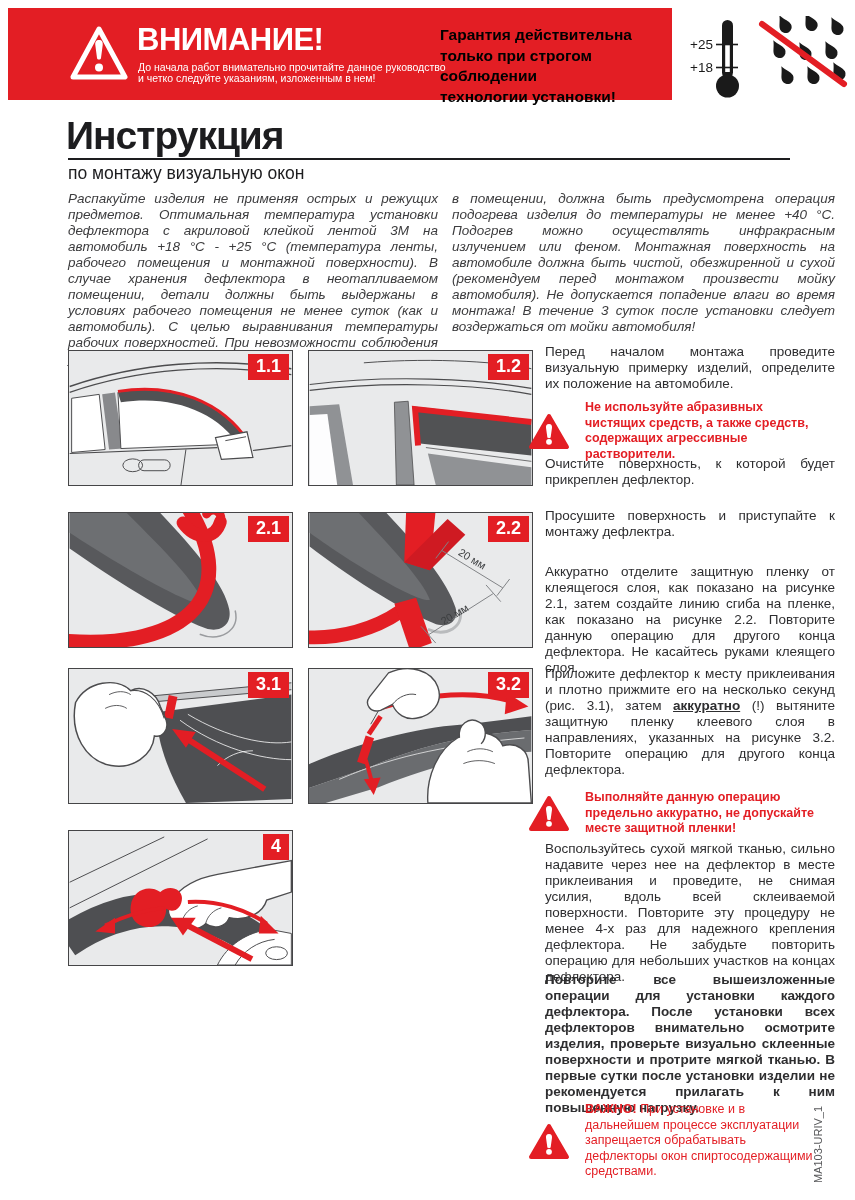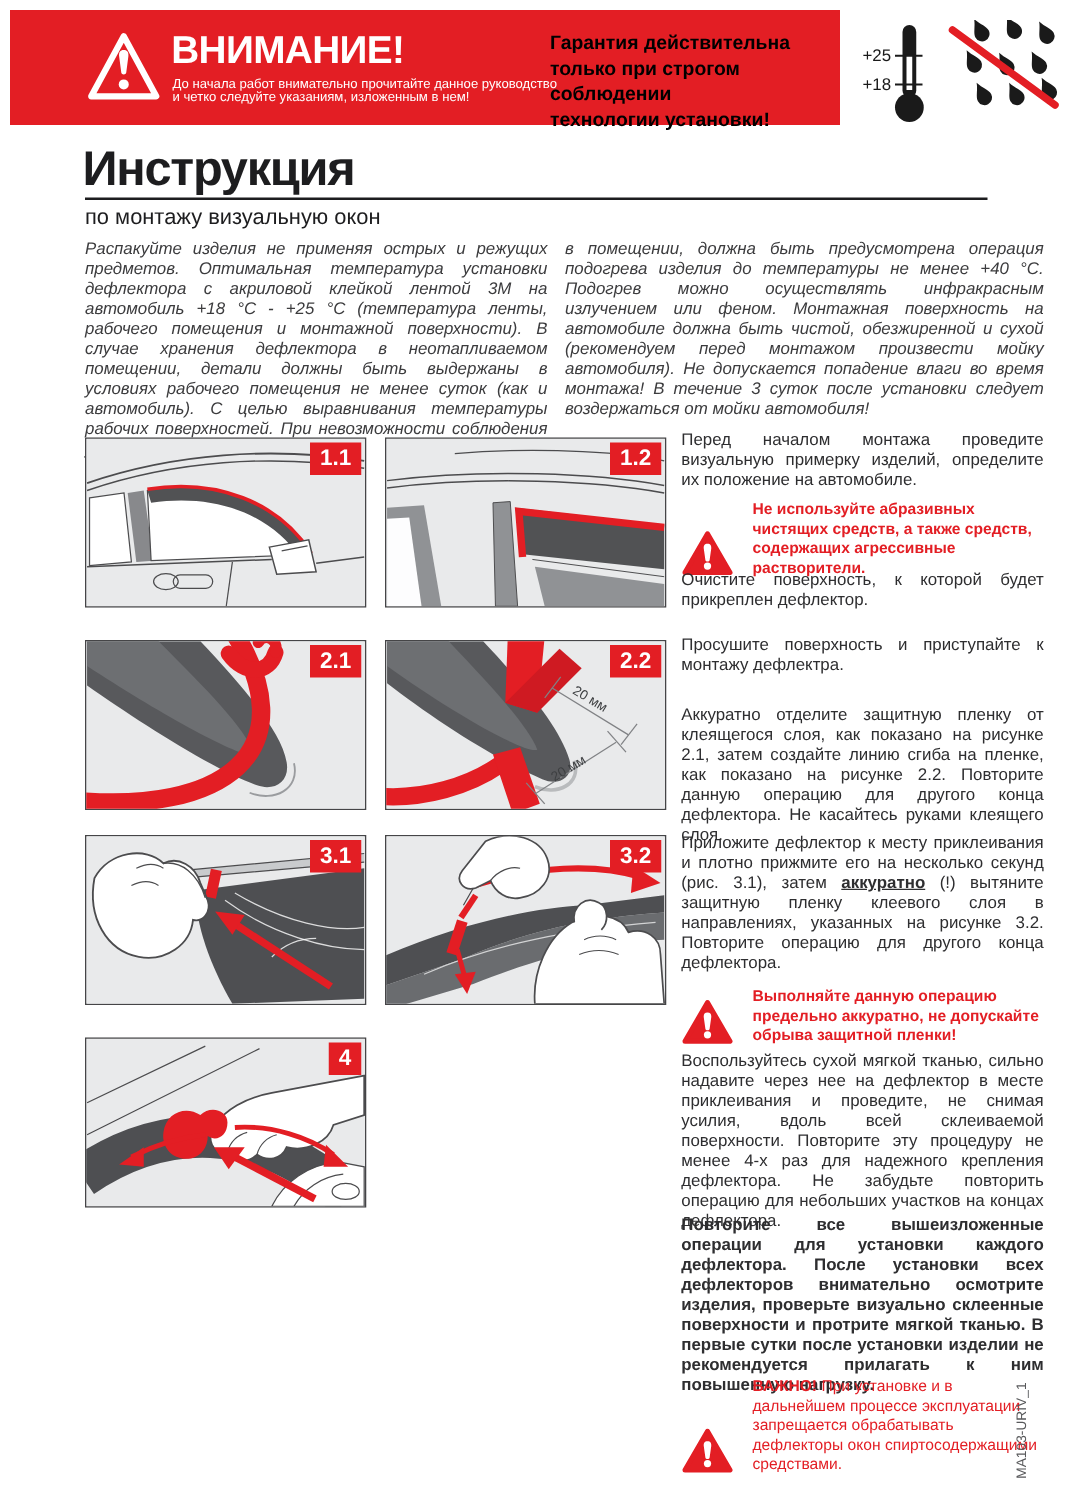--- a/index.html
+++ b/index.html
@@ -31,21 +31,21 @@
 
   
   .panel{width:225px;height:136px;background:var(--panelbg);border:1.5px solid #454547;}
   .panel svg{display:block;width:100%;height:100%;}
   .fig-label{position:absolute;top:3px;right:3px;background:var(--red);color:#fff;
              font-weight:bold;font-size:18px;padding:2px 8px 3px;line-height:21px;}
 
   
   .step{left:545px;width:290px;font-size:13.5px;line-height:16px;text-align:justify;}
   .em-word{font-weight:bold;text-decoration:underline;}
-  .warn{left:545px;width:290px;display:flex;align-items:flex-end;}
+  .warn{left:528px;width:290px;display:flex;align-items:center;}
   .warn svg{flex:0 0 42px;margin-top:2px;}
   .warn-text{margin-left:15px;color:var(--red);font-size:12.5px;line-height:15.5px;font-weight:bold;width:233px;}
   .warn-text .lead{font-weight:bold;}
   .code-vertical{left:812px;top:1098px;height:85px;writing-mode:vertical-rl;transform:rotate(180deg);
                  font-size:11px;color:#58595b;}
   svg text{font-family:"Liberation Sans",sans-serif;}
 </style>
 </head>
 <body>
 
@@ -270,21 +270,21 @@
 <div class="abs step" style="top:564px;">Аккуратно отделите защитную пленку от клеящегося слоя, как показано на рисунке 2.1, затем создайте линию сгиба на пленке, как показано на рисунке 2.2. Повторите данную операцию для другого конца дефлектора. Не касайтесь руками клеящего слоя.</div>
 
 <div class="abs step" style="top:666px;"><span>Приложите дефлектор к месту приклеивания и плотно прижмите его на несколько секунд (рис. 3.1), затем </span><span class="em-word">аккуратно</span><span> (!) вытяните защитную пленку клеевого слоя в направлениях, указанных на рисунке 3.2. Повторите операцию для другого конца дефлектора.</span></div>
 
 <div class="abs warn" style="top:790px;">
   <svg width="42" height="38" viewBox="0 0 42 38">
     <path d="M21,3 L39,34 L3,34 Z" fill="#e31e24" stroke="#e31e24" stroke-width="4" stroke-linejoin="round"></path>
     <path d="M21,11 C23.4,11 24.2,12.6 24,14.8 L22.7,24 C22.5,25.6 19.5,25.6 19.3,24 L18,14.8 C17.8,12.6 18.6,11 21,11 Z" fill="#fff"></path>
     <circle cx="21" cy="28.8" r="2.9" fill="#fff"></circle>
   </svg>
-  <div class="warn-text">Выполняйте данную операцию предельно аккуратно, не допускайте обрыва защитной пленки!</div>
+  <div class="warn-text">Выполняйте данную операцию предельно аккуратно, не допускайте месте защитной пленки!</div>
 </div>
 
 <div class="abs step" style="top:841px;">Воспользуйтесь сухой мягкой тканью, сильно надавите через нее на дефлектор в месте приклеивания и проведите, не снимая усилия, вдоль всей склеиваемой поверхности. Повторите эту процедуру не менее 4-х раз для надежного крепления дефлектора. Не забудьте повторить операцию для небольших участков на концах дефлектора.</div>
 <div class="abs step" style="top:972px;font-weight:bold;">Повторите все вышеизложенные операции для установки каждого дефлектора. После установки всех дефлекторов внимательно осмотрите изделия, проверьте визуально склеенные поверхности и протрите мягкой тканью. В первые сутки после установки изделии не рекомендуется прилагать к ним повышенную нагрузку.</div>
 
 <div class="abs warn" style="top:1102px;">
   <svg width="42" height="38" viewBox="0 0 42 38">
     <path d="M21,3 L39,34 L3,34 Z" fill="#e31e24" stroke="#e31e24" stroke-width="4" stroke-linejoin="round"></path>
     <path d="M21,11 C23.4,11 24.2,12.6 24,14.8 L22.7,24 C22.5,25.6 19.5,25.6 19.3,24 L18,14.8 C17.8,12.6 18.6,11 21,11 Z" fill="#fff"></path>
     <circle cx="21" cy="28.8" r="2.9" fill="#fff"></circle>

